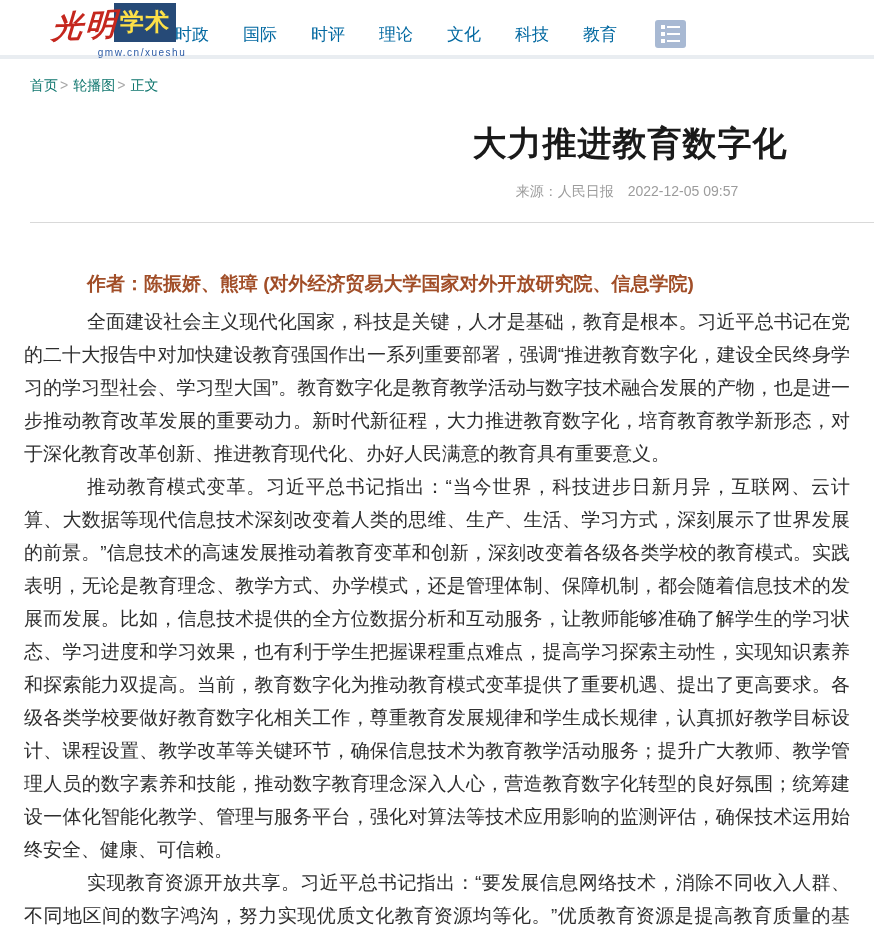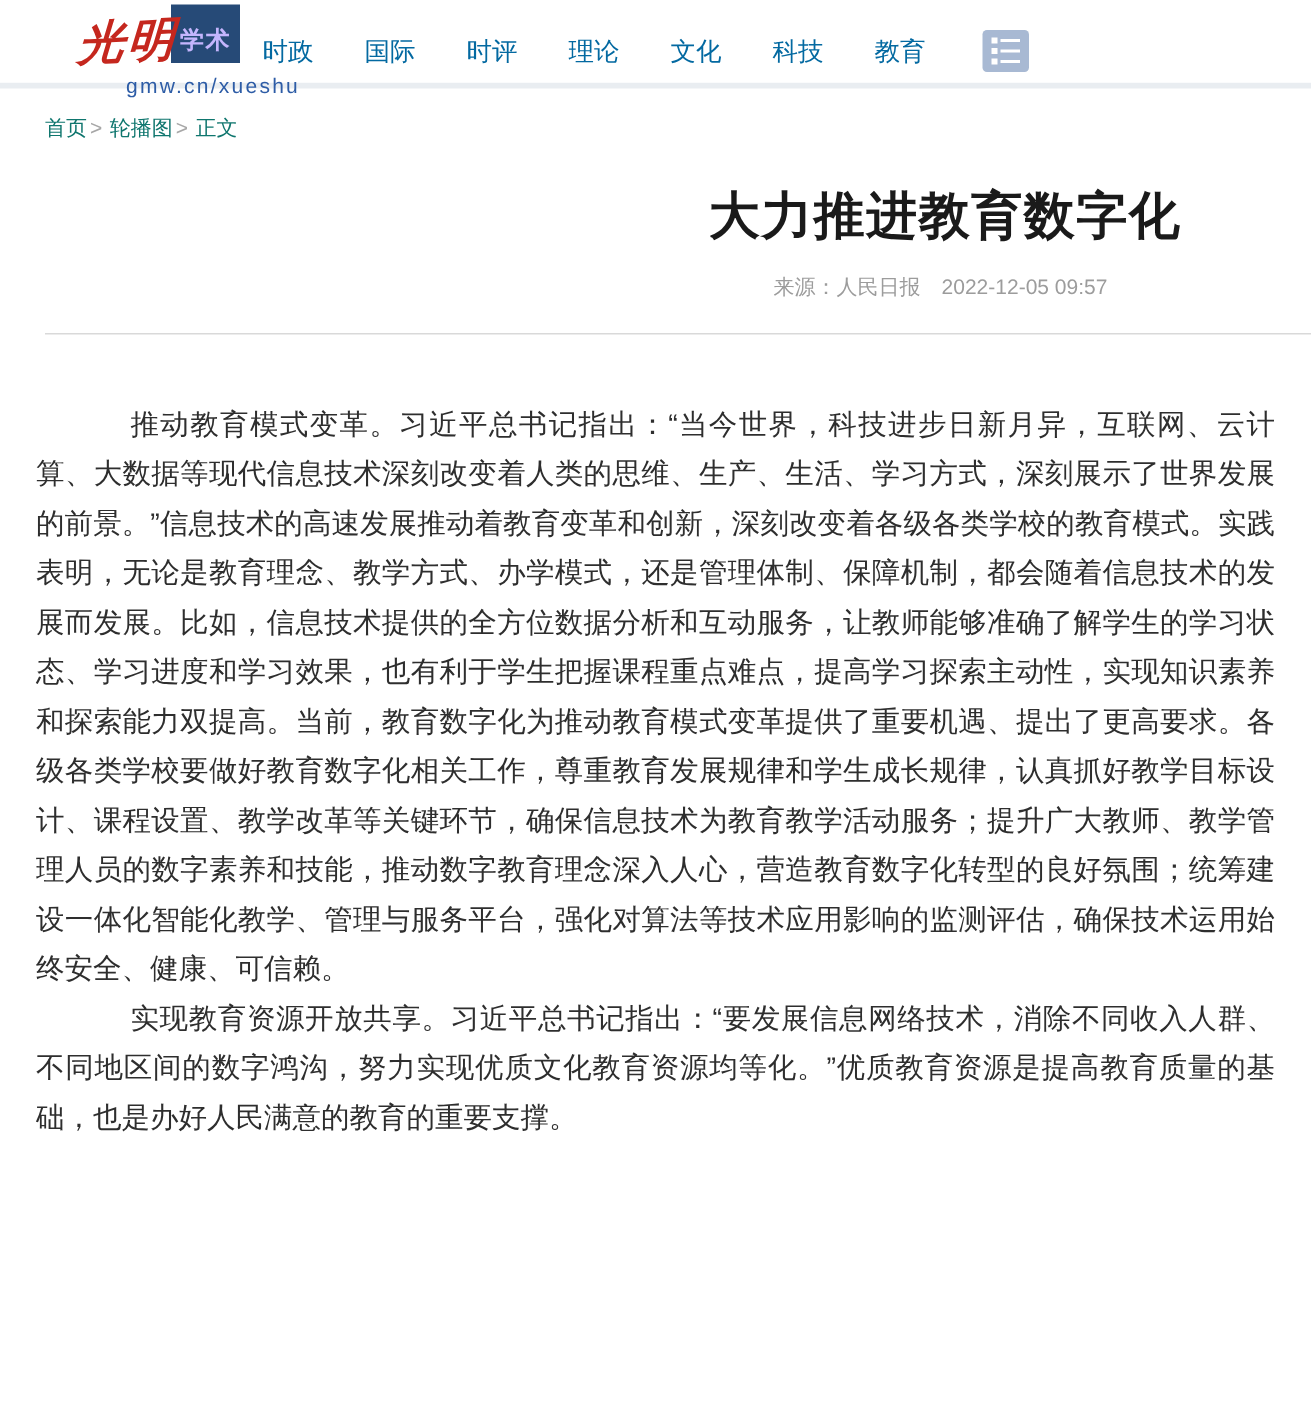--- a/index.html
+++ b/index.html
@@ -5,23 +5,23 @@
   * { margin: 0; padding: 0; box-sizing: border-box; }
   html, body { width: 874px; height: 935px; overflow: hidden; background: #ffffff;
     font-family: "Liberation Sans", "DejaVu Sans", sans-serif; }
 
   
   .site-header { position: relative; height: 55px; background: #fff; }
   .logo { position: absolute; left: 52px; top: 3px; text-decoration: none; display: block; }
   .logo-script { display: inline-block; color: #c5271e; font-size: 31px; font-weight: bold;
     font-style: italic; font-family: "Liberation Serif", "DejaVu Serif", serif;
     transform: skewX(-6deg) rotate(-3deg); letter-spacing: 2px; }
-  .logo-box { display: inline-block; background: #264a77; color: #c4b5fd; font-size: 16px;
-    font-weight: bold; padding: 14px 6px 4px; margin-left: -4px; vertical-align: 6px; letter-spacing: 1px; }
-  .logo-url { color: #2d5ca6; font-size: 14px; letter-spacing: 1.5px; margin-top: 0px; text-align: center; width: 180px; }
+  .logo-box { display: inline-block; background: #264a77; color: #fde047; font-size: 24px;
+    font-weight: bold; padding: 3px 6px 4px; margin-left: -4px; vertical-align: 6px; letter-spacing: 1px; }
+  .logo-url { color: #2d5ca6; font-size: 10px; letter-spacing: 1.5px; margin-top: 0px; text-align: center; width: 180px; }
   .main-nav { position: absolute; left: 175px; top: 20px; display: flex; align-items: center; gap: 34px; }
   .nav-item { font-size: 17px; color: #0369a1; font-weight: 500; cursor: pointer; white-space: nowrap; }
   .menu-btn { width: 31px; height: 28px; background: #a8b9d3; border: none; border-radius: 3px;
     margin-left: 4px; display: flex; flex-direction: column; justify-content: center; gap: 3px;
     padding: 5px 6px; cursor: pointer; }
   .menu-line { display: flex; align-items: center; gap: 2px; }
   .menu-line .dot { width: 4px; height: 4px; background: #fff; display: inline-block; }
   .menu-line .bar { width: 13px; height: 2px; background: #fff; display: inline-block; }
 
   .band { height: 4px; background: #e9edf1; }
@@ -87,15 +87,17 @@
   <h1 class="page-title">大力推进教育数字化</h1>
 </div>
 
 <div class="source-wrap">
   <span>来源：</span><span>人民日报</span><span class="time">2022-12-05 09:57</span>
 </div>
 
 <div class="divider"></div>
 
 <article class="article">
+  <p class="author-line">作者：陈振娇、熊璋 (对外经济贸易大学国家对外开放研究院、信息学院)</p>
+  <p>全面建设社会主义现代化国家，科技是关键，人才是基础，教育是根本。习近平总书记在党的二十大报告中对加快建设教育强国作出一系列重要部署，强调“推进教育数字化，建设全民终身学习的学习型社会、学习型大国”。教育数字化是教育教学活动与数字技术融合发展的产物，也是进一步推动教育改革发展的重要动力。新时代新征程，大力推进教育数字化，培育教育教学新形态，对于深化教育改革创新、推进教育现代化、办好人民满意的教育具有重要意义。</p>
   <p>推动教育模式变革。习近平总书记指出：“当今世界，科技进步日新月异，互联网、云计算、大数据等现代信息技术深刻改变着人类的思维、生产、生活、学习方式，深刻展示了世界发展的前景。”信息技术的高速发展推动着教育变革和创新，深刻改变着各级各类学校的教育模式。实践表明，无论是教育理念、教学方式、办学模式，还是管理体制、保障机制，都会随着信息技术的发展而发展。比如，信息技术提供的全方位数据分析和互动服务，让教师能够准确了解学生的学习状态、学习进度和学习效果，也有利于学生把握课程重点难点，提高学习探索主动性，实现知识素养和探索能力双提高。当前，教育数字化为推动教育模式变革提供了重要机遇、提出了更高要求。各级各类学校要做好教育数字化相关工作，尊重教育发展规律和学生成长规律，认真抓好教学目标设计、课程设置、教学改革等关键环节，确保信息技术为教育教学活动服务；提升广大教师、教学管理人员的数字素养和技能，推动数字教育理念深入人心，营造教育数字化转型的良好氛围；统筹建设一体化智能化教学、管理与服务平台，强化对算法等技术应用影响的监测评估，确保技术运用始终安全、健康、可信赖。</p>
   <p>实现教育资源开放共享。习近平总书记指出：“要发展信息网络技术，消除不同收入人群、不同地区间的数字鸿沟，努力实现优质文化教育资源均等化。”优质教育资源是提高教育质量的基础，也是办好人民满意的教育的重要支撑。</p>
 </article>
 
 </body></html>

